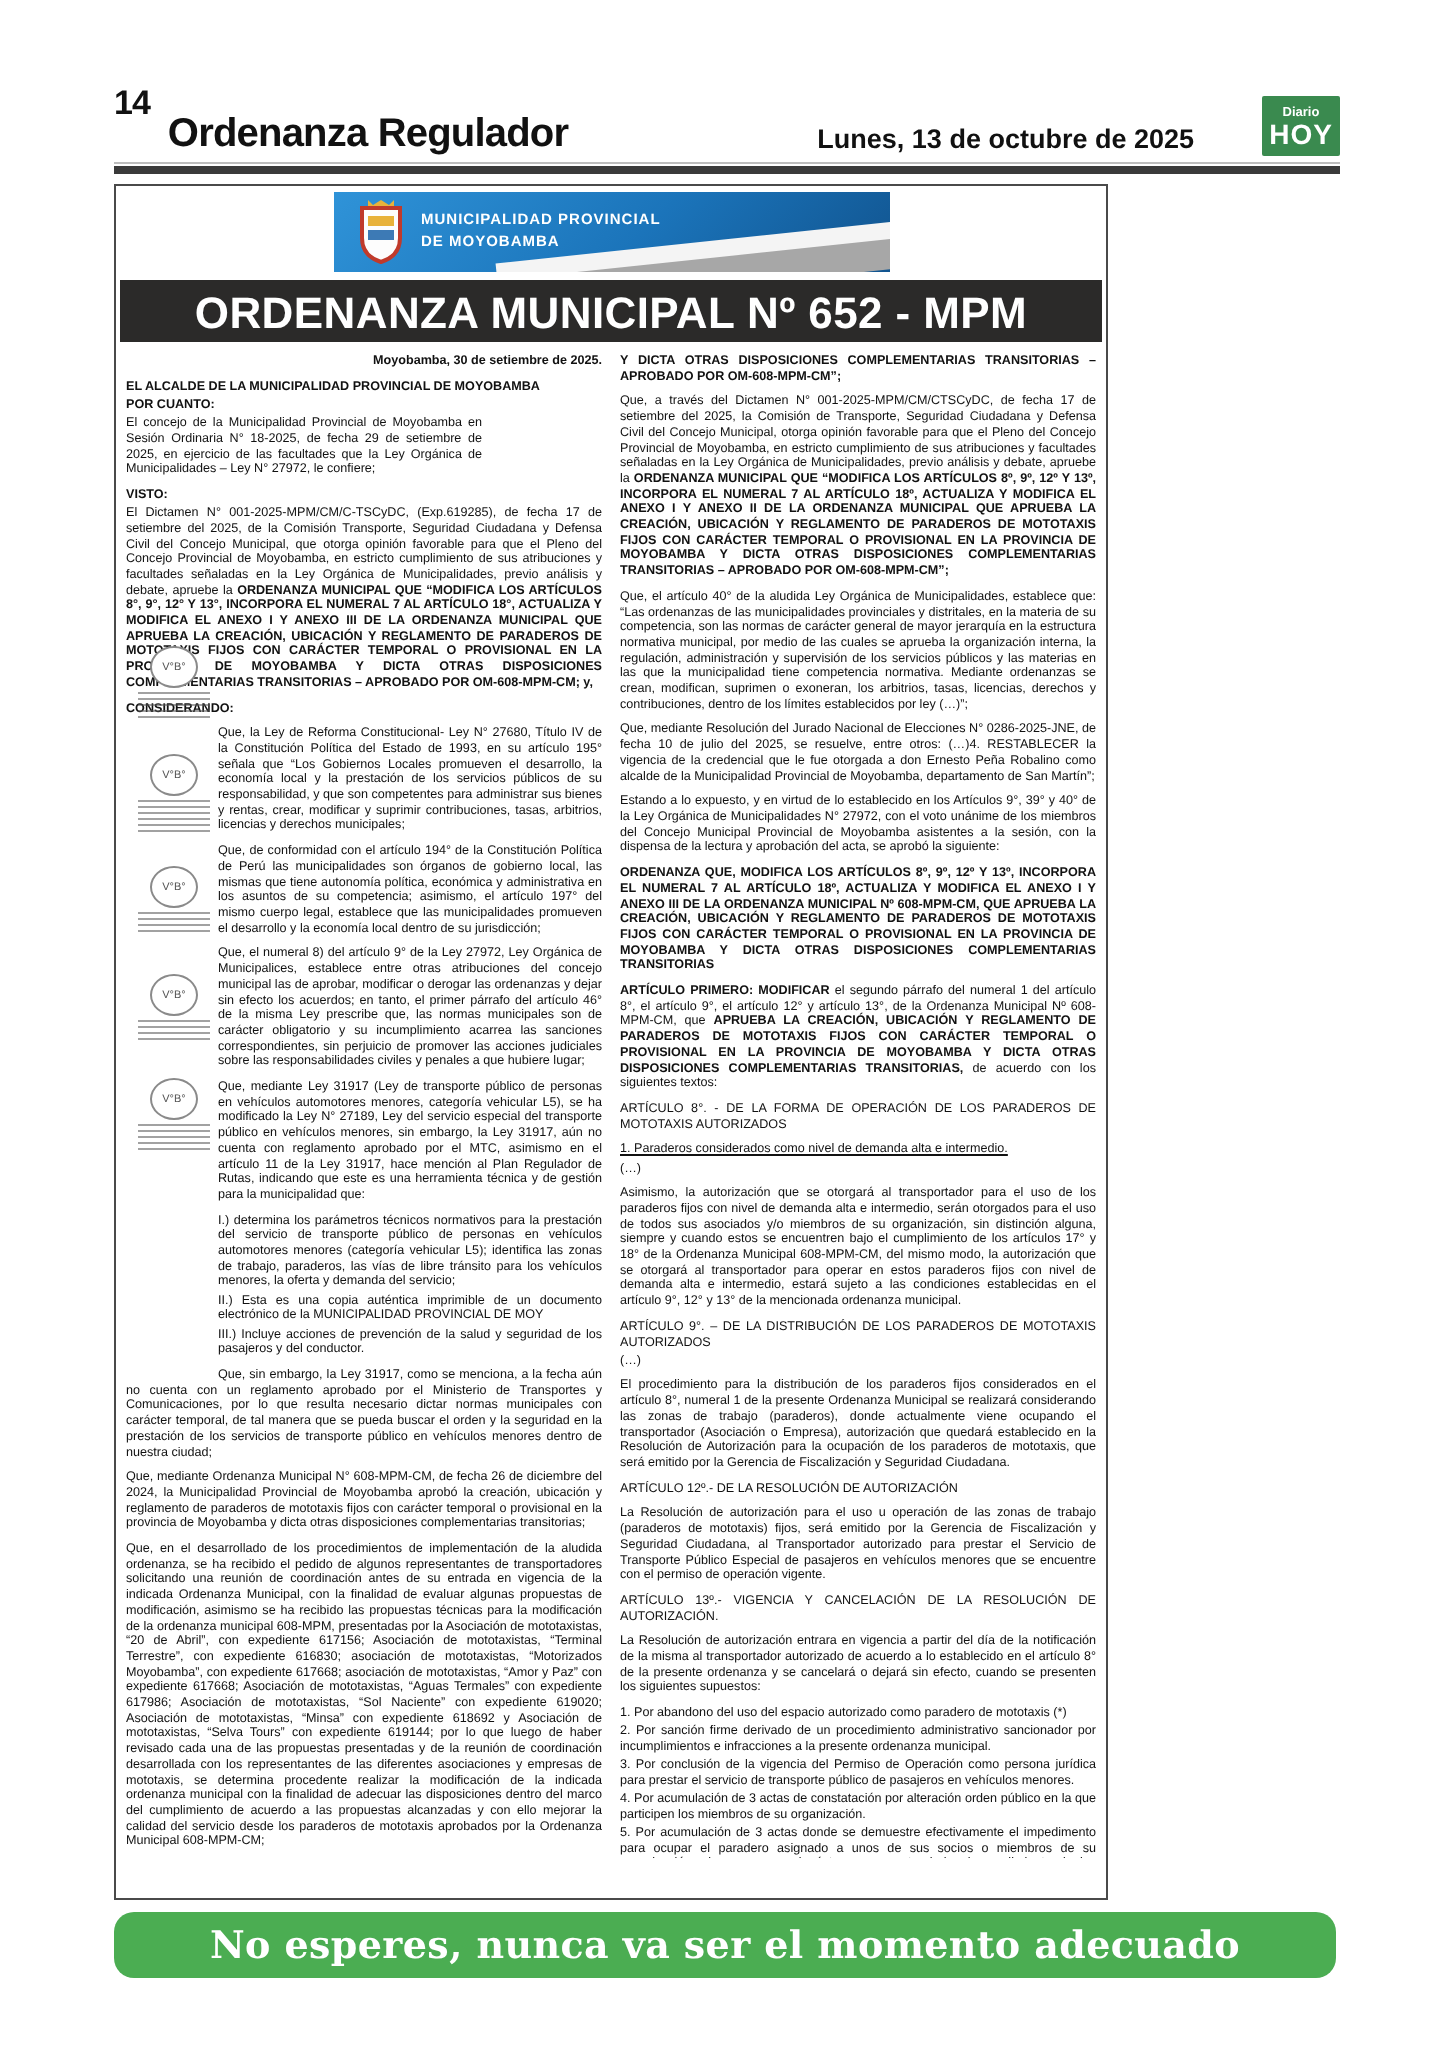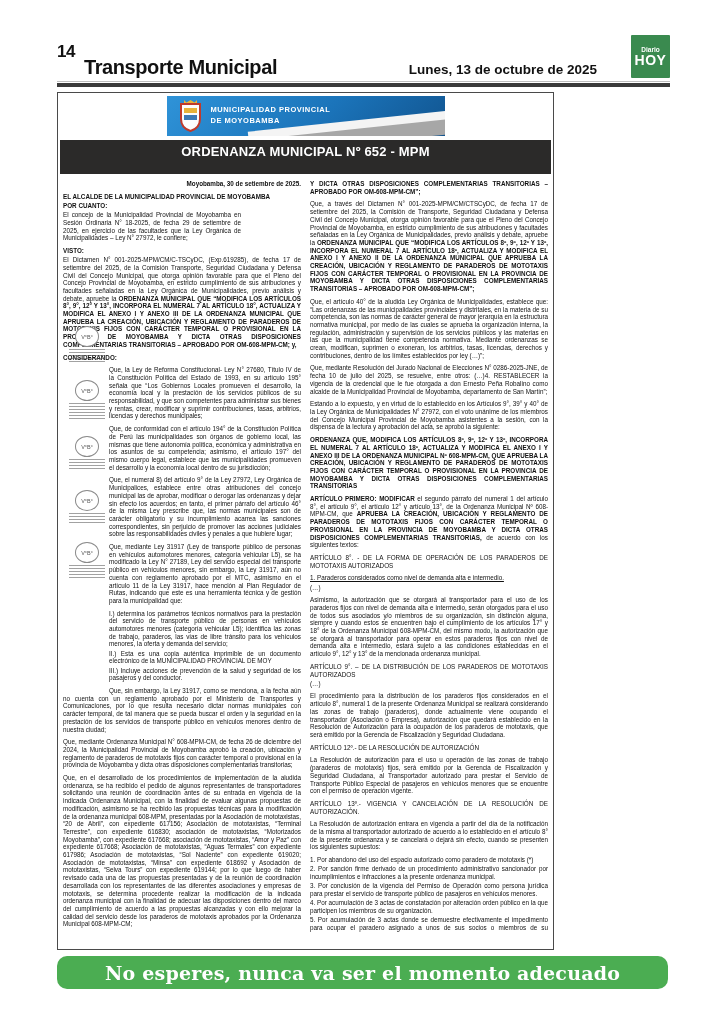--- a/index.html
+++ b/index.html
@@ -5,21 +5,21 @@
   html,body{margin:0;padding:0;background:#e9e9e9;}
   .page{width:723px;height:1024px;position:relative;background:#ffffff;overflow:hidden;
         font-family:"Liberation Sans",sans-serif;color:#111;}
 
   
   .masthead{position:absolute;top:40px;left:57px;right:53px;height:40px;
             display:flex;align-items:flex-end;}
   .page-num{font-size:17px;font-weight:800;letter-spacing:-.5px;padding-bottom:18px;}
   .section-title{font-size:20px;font-weight:800;margin-left:9px;letter-spacing:-.4px;padding-bottom:1px;}
   .issue-date{margin-left:auto;margin-right:34px;font-size:13.5px;font-weight:700;padding-bottom:3px;margin-top:17px;}
-  .hoy-logo{width:39px;height:43px;background:#3a8a4f;color:#fff;text-align:center;
+  .hoy-logo{width:39px;height:30px;background:#3a8a4f;color:#fff;text-align:center;
             display:flex;flex-direction:column;justify-content:center;border-radius:1px;margin-bottom:2px;}
   .hoy-logo .sm{font-size:6.5px;font-weight:700;line-height:7px;}
   .hoy-logo .lg{font-size:14px;font-weight:800;line-height:14px;letter-spacing:.5px;}
   .rule{position:absolute;top:83px;left:57px;right:53px;height:4px;background:#3a3a3a;}
   .rule:before{content:"";position:absolute;top:-2px;left:0;right:0;height:1px;background:#bdbdbd;}
 
   
   .content-box{position:absolute;top:92px;left:57px;width:497px;height:858px;
                border:1px solid #4a4a4a;background:#fff;box-sizing:border-box;}
 
@@ -28,21 +28,21 @@
   .crest{position:absolute;left:11px;top:3px;width:25px;height:34px;}
   .muni-name{position:absolute;left:44px;top:9px;color:#fff;font-size:7.5px;font-weight:700;
              letter-spacing:.5px;line-height:1.4;}
   .swoosh-w{position:absolute;right:-8px;bottom:0px;width:205px;height:15px;background:#f4f4f4;
             transform:rotate(-6deg);}
   .swoosh-g{position:absolute;right:-8px;bottom:-8px;width:195px;height:15px;background:#a7a7a7;
             transform:rotate(-6deg);}
 
   .year-slogan{margin-top:5px;text-align:center;font-size:8.5px;font-weight:700;letter-spacing:.1px;}
   .title-bar{margin:4px 2px 0;background:#2b2a29;color:#fff;text-align:center;
-             font-size:13px;font-weight:700;padding:4px 0 15px;letter-spacing:.2px;}
+             font-size:22px;font-weight:700;padding:4px 0 1px;letter-spacing:.2px;}
 
   .columns{position:relative;display:flex;gap:9px;padding:6px 5px 0;height:752px;overflow:hidden;}
   .col{flex:1;min-width:0;font-size:6.3px;line-height:7.7px;text-align:justify;overflow:hidden;}
   .para{margin:0 0 5px;}
   .tight{margin-bottom:1.5px;}
   .right{text-align:right;}
   .narrow{max-width:178px;}
   .ind{margin-left:46px;}
   .ti{text-indent:46px;}
   .b{font-weight:700;}
@@ -61,21 +61,21 @@
                  color:#fff;display:flex;align-items:center;justify-content:center;
                  font-family:"DejaVu Serif",serif;font-weight:700;font-size:19px;letter-spacing:.2px;border-radius:10px;}
 </style>
 </head>
 <body>
 
 <div class="page">
 
   <header class="masthead">
     <span class="page-num">14</span>
-    <span class="section-title">Transporte Municipal</span>
+    <span class="section-title">Ordenanza Regulador</span>
     <span class="issue-date">Lunes, 13 de octubre de 2025</span>
     <div class="hoy-logo">
       <span class="sm">Diario</span>
       <span class="lg">HOY</span>
     </div>
   </header>
   <div class="rule"></div>
 
   <main class="content-box">
 

